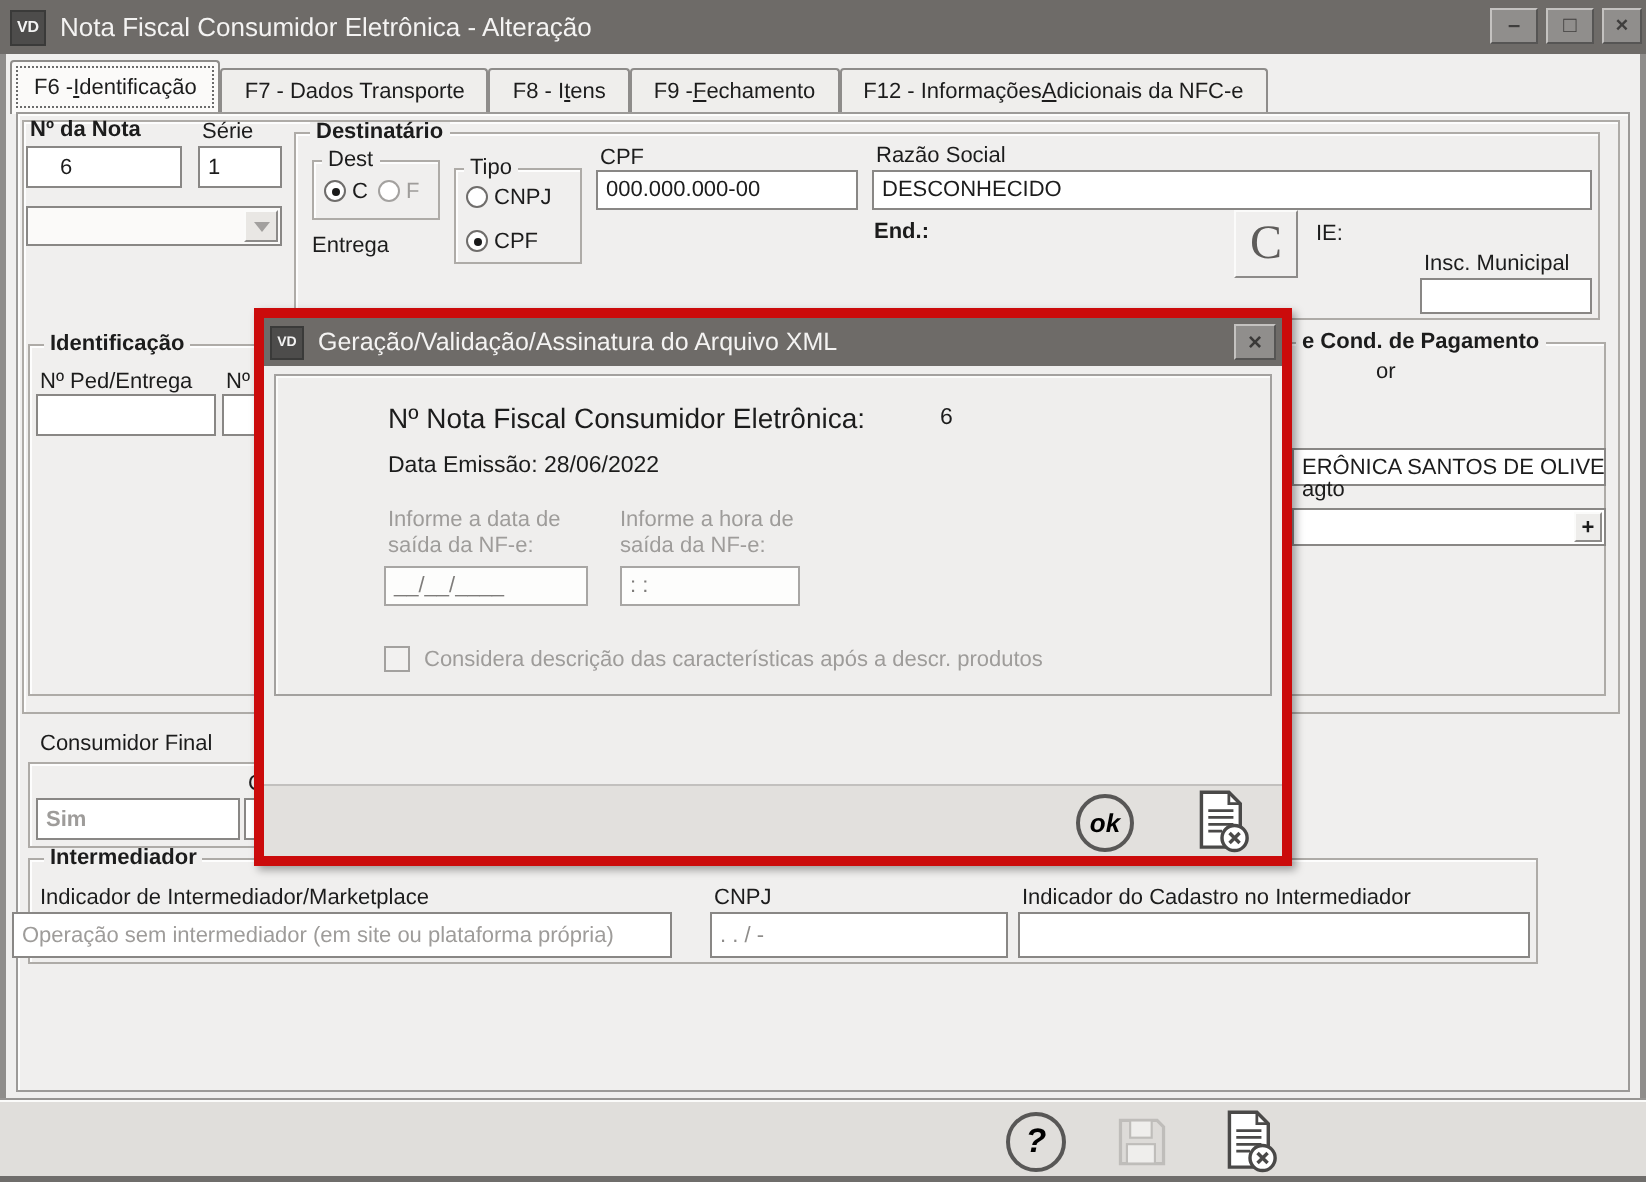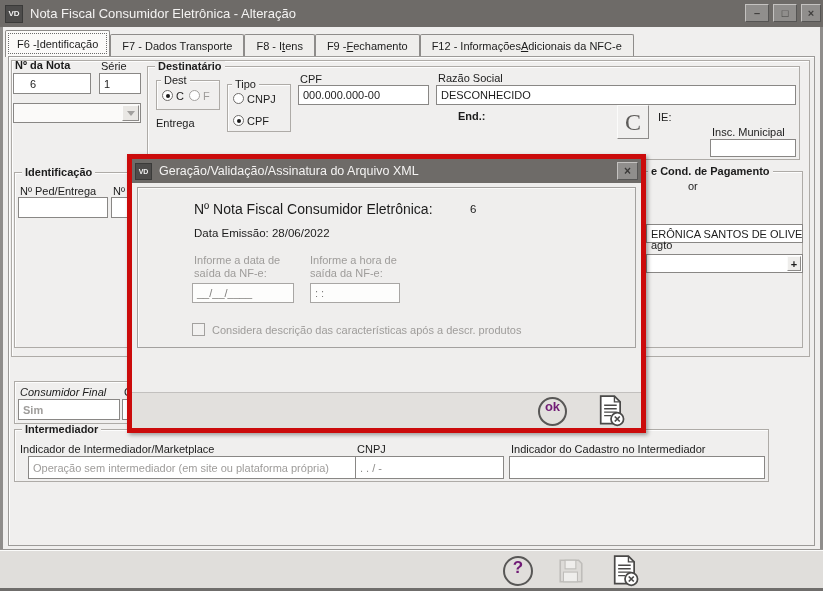--- a/index.html
+++ b/index.html
@@ -44,22 +44,22 @@
     border:1px solid;border-color:#fbfbfa #8d8b89 #8d8b89 #fbfbfa;display:flex;align-items:center;justify-content:center;}
   .tri{width:0;height:0;border-left:4px solid transparent;border-right:4px solid transparent;border-top:5px solid #4e4d4c;}
   .tri.dim{border-top-color:#a2a09e;}
   
   .radio{position:absolute;width:11px;height:11px;border:1px solid #6f6d6b;border-radius:50%;background:#fff;}
   .radio.sel::after{content:"";position:absolute;left:2.5px;top:2.5px;width:4px;height:4px;border-radius:50%;background:#1a1a1a;}
   .radio.dim{border-color:#a3a19f;}
   .cbox{position:absolute;width:13px;height:13px;border:1px solid #a3a19f;background:#f2f1f0;}
   
   .toolstrip{left:0;top:549px;width:823px;height:39px;background:#e0dedb;border-top:1px solid #979593;box-shadow:inset 0 1px 0 #fbfbfa;}
-  .circbtn{position:absolute;border:2px solid #585756;border-radius:50%;color:#701a75;
-    display:flex;align-items:flex-start;justify-content:center;font-weight:bold;background:transparent;}
+  .circbtn{position:absolute;border:2px solid #585756;border-radius:50%;color:#000000;
+    display:flex;align-items:center;justify-content:center;font-weight:bold;background:transparent;font-style:italic;}
   
   .dialog{left:127px;top:129px;width:519px;height:279px;border:5px solid #cb0b0b;background:#efeeed;
     box-shadow:2px 2px 4px rgba(0,0,0,.35);z-index:50;margin-top:25px;}
   .dlg-titlebar{left:0;top:0;right:0;height:24px;background:#6e6b68;display:flex;align-items:center;position:absolute;}
   .dlg-icon{width:17px;height:17px;margin:0 7px 0 3px;background:#4d4c4b;border:1px solid #3a3a39;color:#f2f2f2;
     font-size:7px;font-weight:bold;display:flex;align-items:center;justify-content:center;}
   .dlg-title{color:#f4f3f2;font-size:12.5px;}
   .dlg-close{position:absolute;right:3px;top:3px;width:21px;height:18px;background:#908e8c;
     border:1px solid;border-color:#c4c2c0 #565554 #565554 #c4c2c0;color:#3a3938;font-weight:bold;
     font-size:12px;display:flex;align-items:center;justify-content:center;}
@@ -142,21 +142,21 @@
 
   <div class="abs gb" style="left:227px;top:84px;width:64px;height:48px;"></div>
   <span class="gb-legend n" style="left:232px;top:79px;">Tipo</span>
   <div class="radio" style="left:233px;top:93px;"></div>
   <span class="lbl" style="left:247px;top:93px;">CNPJ</span>
   <div class="radio sel" style="left:233px;top:115px;"></div>
   <span class="lbl" style="left:247px;top:115px;">CPF</span>
 
   <span class="lbl" style="left:300px;top:73px;">CPF</span>
   <div class="field" style="left:298px;top:85px;width:131px;height:20px;padding-right:18px;">000.000.000-00</div>
-  <span class="lbl" style="left:437px;top:110px;font-weight:bold;margin-left:21px;">End.:</span>
+  <span class="lbl" style="left:437px;top:110px;font-weight:bold;">End.:</span>
   <span class="lbl" style="left:156px;top:117px;">Entrega</span>
 
   <span class="lbl" style="left:438px;top:72px;">Razão Social</span>
   <div class="field" style="left:436px;top:85px;width:360px;height:20px;padding-right:18px;">DESCONHECIDO</div>
 
   <div class="abs" style="left:617px;top:105px;width:32px;height:34px;background:#f0efee;border:1px solid;border-color:#fbfbfa #8d8b89 #8d8b89 #fbfbfa;display:flex;align-items:center;justify-content:center;font-family:'Liberation Serif',serif;font-size:24px;color:#5e5c5a;">C</div>
   <span class="lbl" style="left:658px;top:111px;">IE:</span>
   <span class="lbl" style="left:712px;top:126px;">Insc. Municipal</span>
   <div class="field" style="left:710px;top:139px;width:86px;height:18px;"></div>
 
@@ -172,30 +172,30 @@
   <span class="lbl" style="left:688px;top:180px;text-align:center;">or</span>
   <div class="field" style="left:646px;top:224px;width:157px;height:19px;padding-right:17px;">ERÔNICA SANTOS DE OLIVE</div>
   <span class="lbl" style="left:651px;top:239px;">agto</span>
   <div class="field" style="left:646px;top:254px;width:157px;height:19px;padding-right:17px;">
     <div class="inbtn" style="width:14px;">
         <span>+</span>
       </div>
   </div>
 
   <div class="abs gb" style="left:14px;top:381px;width:559px;height:43px;"></div>
-  <span class="lbl" style="left:20px;top:386px;font-style:italic;">Consumidor Final</span>
+  <span class="lbl" style="left:20px;top:366px;">Consumidor Final</span>
   <div class="field dis" style="left:18px;top:399px;width:102px;height:21px;padding-right:19px;color:#9e9c9a;font-weight:bold;">Sim</div>
   <span class="lbl" style="left:124px;top:386px;">C</span>
   <div class="field" style="left:122px;top:399px;width:276px;height:21px;padding-right:19px;">Operação presencial</div>
   <div class="field" style="left:408px;top:398px;width:158px;height:24px;"></div>
 
   <div class="abs gb" style="left:14px;top:429px;width:755px;height:53px;"></div>
   <span class="gb-legend" style="left:22px;top:424px;">Intermediador</span>
   <span class="lbl" style="left:20px;top:443px;">Indicador de Intermediador/Marketplace</span>
-  <div class="field" style="left:28px;top:456px;width:330px;height:23px;padding-right:19px;color:#9e9c9a;">Operação sem intermediador (em site ou plataforma própria)</div>
+  <div class="field" style="left:6px;top:456px;width:330px;height:23px;padding-right:19px;color:#9e9c9a;">Operação sem intermediador (em site ou plataforma própria)</div>
   <span class="lbl" style="left:357px;top:443px;">CNPJ</span>
   <div class="field" style="left:355px;top:456px;width:149px;height:23px;color:#8e8c8a;">. . / -</div>
   <span class="lbl" style="left:511px;top:443px;">Indicador do Cadastro no Intermediador</span>
   <div class="field" style="left:509px;top:456px;width:256px;height:23px;"></div>
 
   <div class="abs toolstrip"></div>
   <div class="circbtn" style="left:503px;top:556px;width:30px;height:30px;font-size:17px;">
       <span>?</span>
     </div>
   <div class="abs" style="left:557px;top:557px;">

